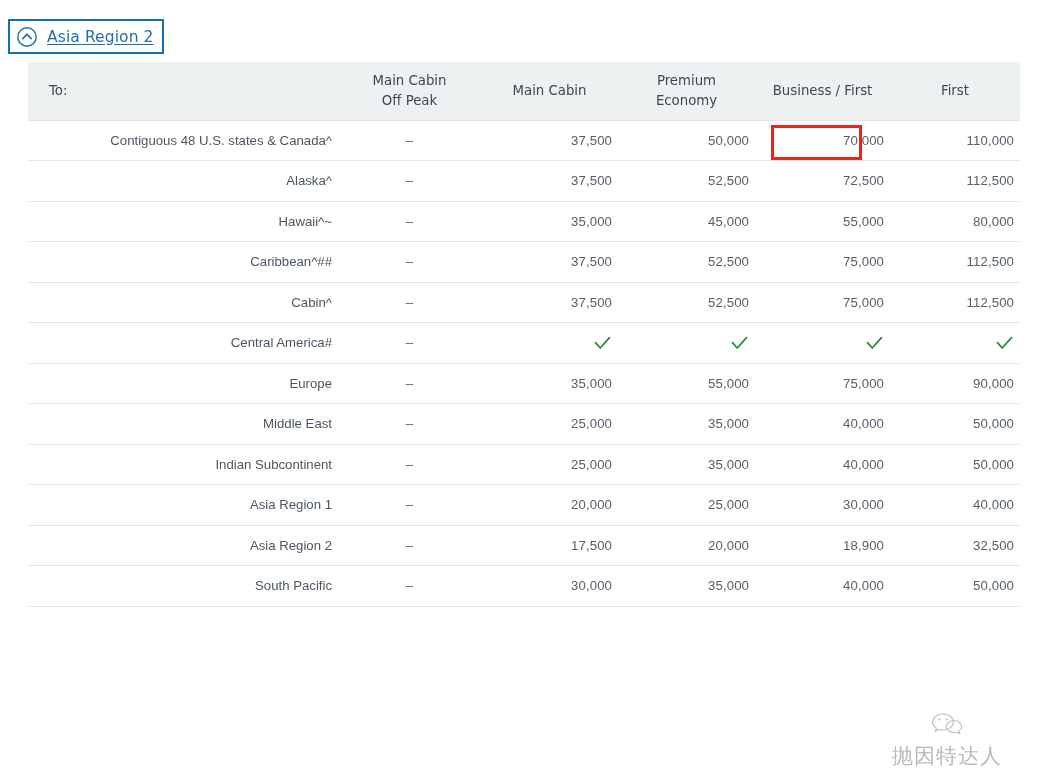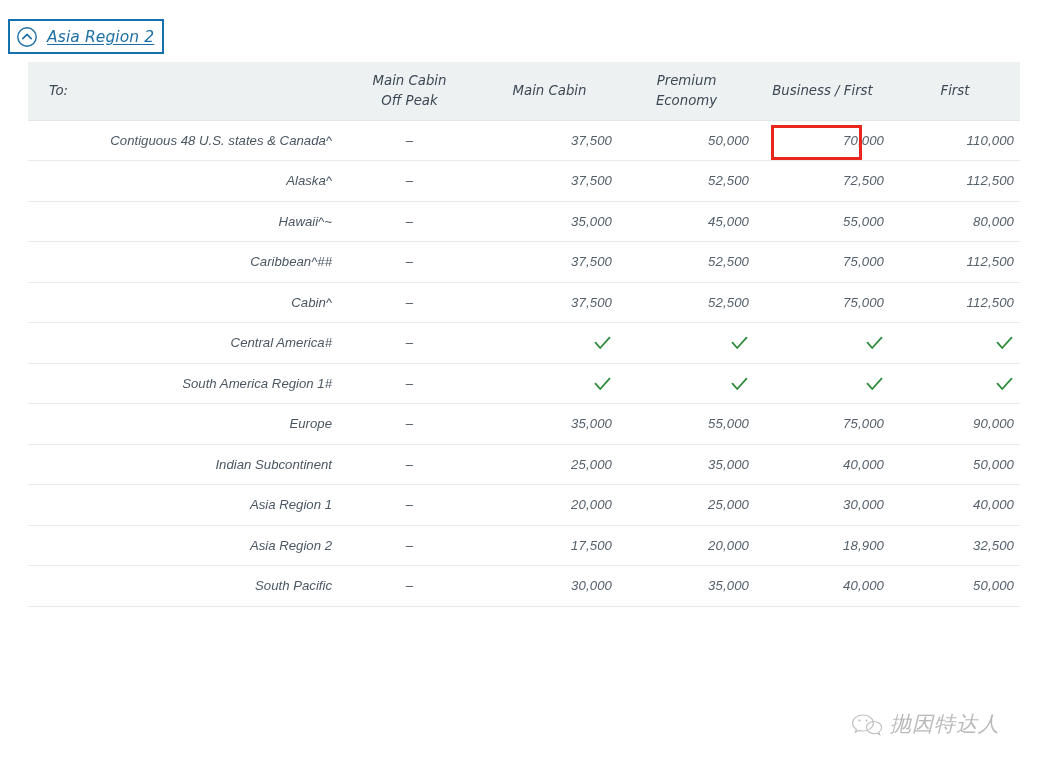--- a/index.html
+++ b/index.html
@@ -11,21 +11,20 @@
     background: #ffffff;
     font-family: "Liberation Sans", sans-serif;
     overflow: hidden;
   }
 
   #page {
     position: relative;
     width: 1000px;
     height: 776px;
     background: #ffffff;
-    font-style: italic;
   }
 
   
   .section-toggle {
     position: absolute;
     left: 8px;
     top: 19px;
     height: 35px;
     display: flex;
     align-items: center;
@@ -127,27 +126,28 @@
     width: 91px;
     height: 35px;
     border: 3px solid #e8261b;
     background: transparent;
     pointer-events: none;
   }
 
   
   .watermark {
     position: absolute;
-    left: 850px;
+    left: 892px;
     top: 710px;
     display: flex;
     align-items: center;
     gap: 6px;
     opacity: 0.62;
     pointer-events: none;
+    flex-direction: column;
   }
   .watermark .wm-icon { width: 34px; height: 26px; display: block; }
   .watermark .wm-text {
     font-family: "DejaVu Sans", sans-serif;
     font-size: 21px;
     color: #8e8e8e;
     letter-spacing: 1px;
     white-space: nowrap;
   }
 </style>
@@ -240,42 +240,34 @@
               <polyline points="2.5,7.6 7.2,13 16.5,2.6" fill="none" stroke="#2e8b3c" stroke-width="1.8" stroke-linecap="round" stroke-linejoin="round"></polyline>
             </svg></td>
           <td class="cell-val"><svg class="check-icon" viewBox="0 0 19 16">
               <polyline points="2.5,7.6 7.2,13 16.5,2.6" fill="none" stroke="#2e8b3c" stroke-width="1.8" stroke-linecap="round" stroke-linejoin="round"></polyline>
             </svg></td>
           <td class="cell-val"><svg class="check-icon" viewBox="0 0 19 16">
               <polyline points="2.5,7.6 7.2,13 16.5,2.6" fill="none" stroke="#2e8b3c" stroke-width="1.8" stroke-linecap="round" stroke-linejoin="round"></polyline>
             </svg></td>
         </tr>
         <tr>
-          <td class="cell-region">South America Region 1#</td>
-          <td class="cell-dash">–</td>
-          <td class="cell-val"><svg class="check-icon" viewBox="0 0 19 16">
-              <polyline points="2.5,7.6 7.2,13 16.5,2.6" fill="none" stroke="#2e8b3c" stroke-width="1.8" stroke-linecap="round" stroke-linejoin="round"></polyline>
-            </svg></td>
-          <td class="cell-val"><svg class="check-icon" viewBox="0 0 19 16">
-              <polyline points="2.5,7.6 7.2,13 16.5,2.6" fill="none" stroke="#2e8b3c" stroke-width="1.8" stroke-linecap="round" stroke-linejoin="round"></polyline>
-            </svg></td>
-          <td class="cell-val"><svg class="check-icon" viewBox="0 0 19 16">
-              <polyline points="2.5,7.6 7.2,13 16.5,2.6" fill="none" stroke="#2e8b3c" stroke-width="1.8" stroke-linecap="round" stroke-linejoin="round"></polyline>
-            </svg></td>
-          <td class="cell-val"><svg class="check-icon" viewBox="0 0 19 16">
-              <polyline points="2.5,7.6 7.2,13 16.5,2.6" fill="none" stroke="#2e8b3c" stroke-width="1.8" stroke-linecap="round" stroke-linejoin="round"></polyline>
-            </svg></td>
-        </tr>
-        <tr>
           <td class="cell-region">Europe</td>
           <td class="cell-dash">–</td>
           <td class="cell-val">35,000</td>
           <td class="cell-val">55,000</td>
           <td class="cell-val">75,000</td>
           <td class="cell-val">90,000</td>
+        </tr>
+        <tr>
+          <td class="cell-region">Middle East</td>
+          <td class="cell-dash">–</td>
+          <td class="cell-val">25,000</td>
+          <td class="cell-val">35,000</td>
+          <td class="cell-val">40,000</td>
+          <td class="cell-val">50,000</td>
         </tr>
         <tr>
           <td class="cell-region">Indian Subcontinent</td>
           <td class="cell-dash">–</td>
           <td class="cell-val">25,000</td>
           <td class="cell-val">35,000</td>
           <td class="cell-val">40,000</td>
           <td class="cell-val">50,000</td>
         </tr>
         <tr>

